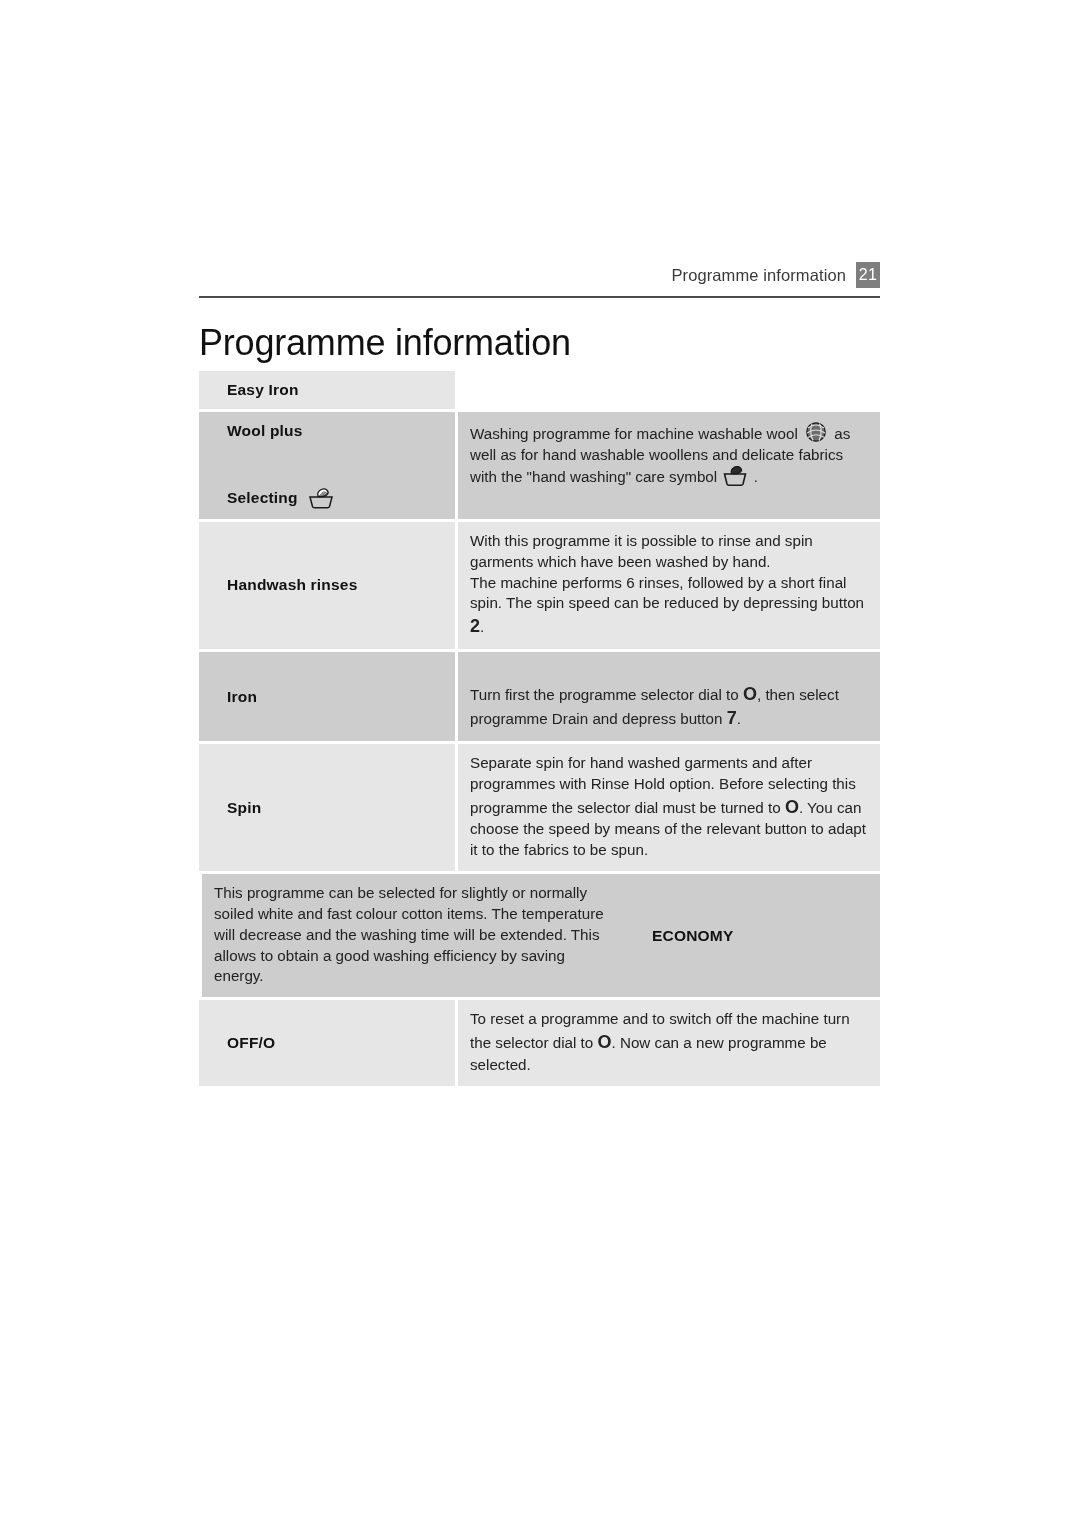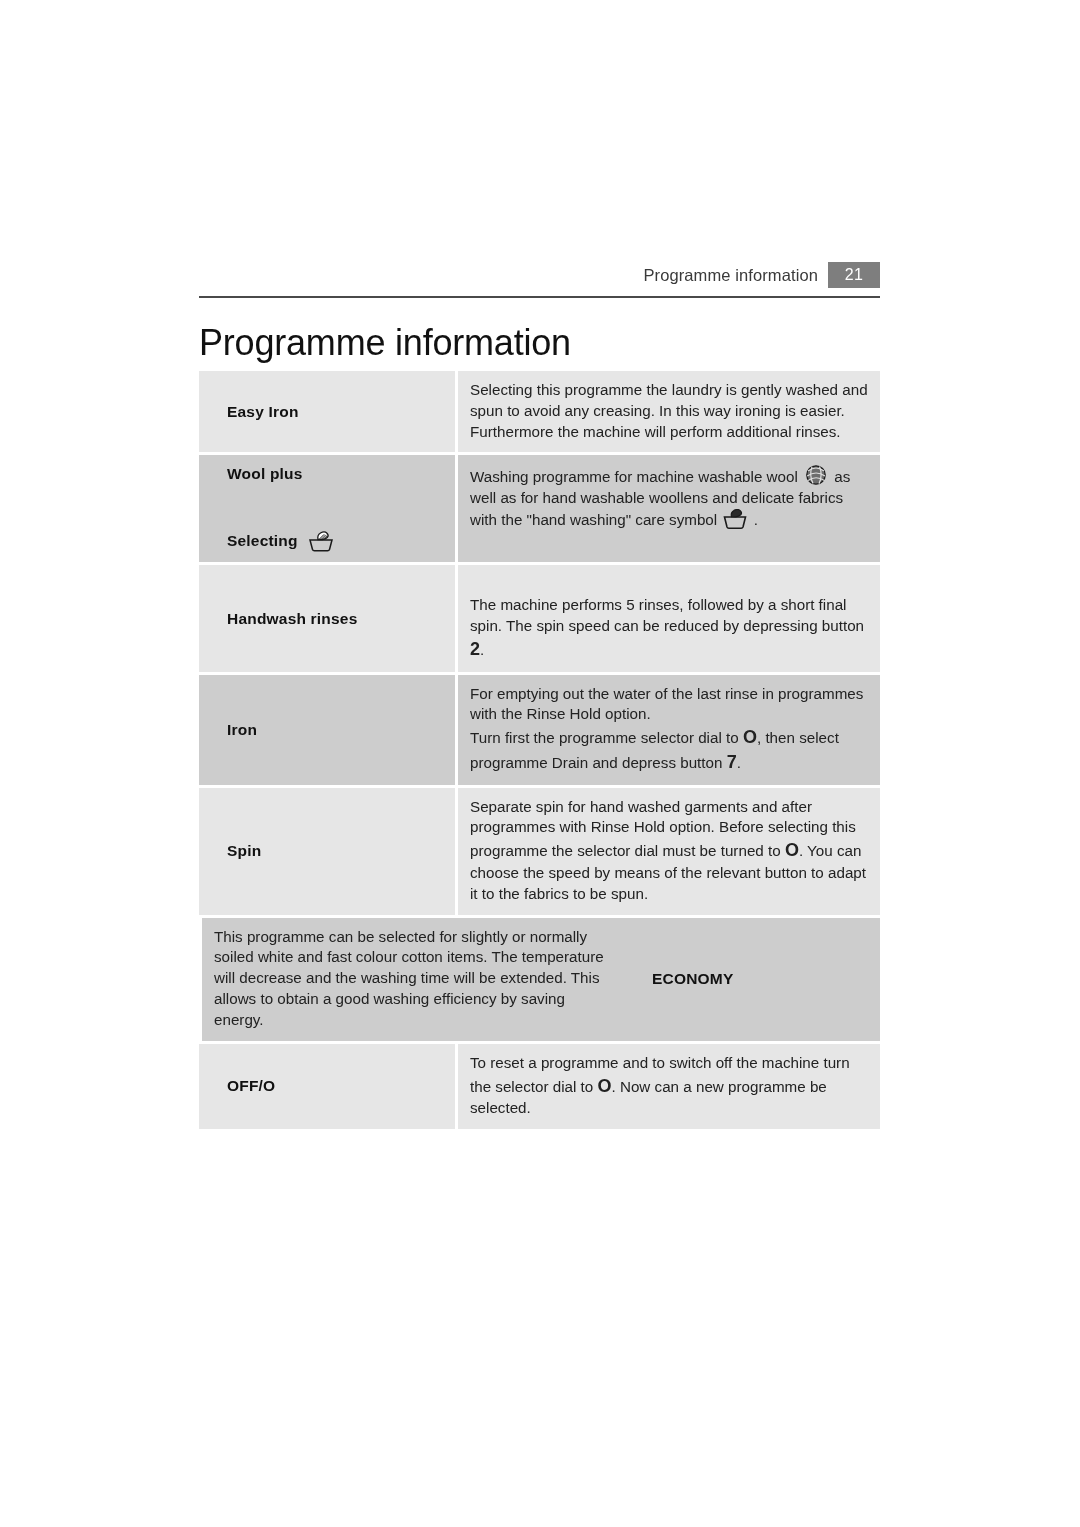--- a/index.html
+++ b/index.html
@@ -41,21 +41,21 @@
   .header-title {
     font-size: 16.5px;
     color: #3a3a3a;
     letter-spacing: 0.1px;
     white-space: nowrap;
   }
   .page-badge {
     background: #7e7e7e;
     color: #ffffff;
     font-size: 16px;
-    width: 52px;
+    width: 24px;
     height: 26px;
     display: flex;
     align-items: center;
     justify-content: center;
     letter-spacing: 0.4px;
   }
   .header-rule {
     position: absolute;
     left: 0;
     bottom: 0;
@@ -151,23 +151,20 @@
 
   <h1 class="doc-title">Programme information</h1>
 
   <div class="prog-table">
 
     <div class="prog-row shade-light">
       <div class="cell cell-name">
         <span class="name-line">
             <span>Easy Iron</span>
           </span>
-      </div>
-      <div class="cell cell-desc">
-        <span>Selecting this programme the laundry is gently washed and spun to avoid any creasing. In this way ironing is easier. Furthermore the machine will perform additional rinses.</span>
       </div>
     </div>
 
     <div class="prog-row shade-dark">
       <div class="cell cell-name">
         <span class="name-line">
             <span>Wool plus</span>
           </span>
         <span class="name-line">
           <span>Selecting</span>
@@ -200,34 +197,34 @@
       </div>
     </div>
 
     <div class="prog-row shade-light">
       <div class="cell cell-name">
         <span class="name-line">
             <span>Handwash rinses</span>
           </span>
       </div>
       <div class="cell cell-desc">
+        <span>With this programme it is possible to rinse and spin garments which have been washed by hand.</span><br>
+        <span>The machine performs 6 rinses, followed by a short final spin. The spin speed can be reduced by depressing button</span>
+        <span class="kbd">2</span><span>.</span>
+      </div>
+    </div>
+
+    <div class="prog-row shade-dark">
+      <div class="cell cell-name">
+        <span class="name-line">
+            <span>Iron</span>
+          </span>
+      </div>
+      <div class="cell cell-desc">
         <br>
-        <span>The machine performs 5 rinses, followed by a short final spin. The spin speed can be reduced by depressing button</span>
-        <span class="kbd">2</span><span>.</span>
-      </div>
-    </div>
-
-    <div class="prog-row shade-dark">
-      <div class="cell cell-name">
-        <span class="name-line">
-            <span>Iron</span>
-          </span>
-      </div>
-      <div class="cell cell-desc">
-        <span>For emptying out the water of the last rinse in programmes with the Rinse Hold option.</span><br>
         <span>Turn first the programme selector dial to</span>
         <span class="kbd">O</span><span>, then select programme Drain and depress button</span>
         <span class="kbd">7</span><span>.</span>
       </div>
     </div>
 
     <div class="prog-row shade-light">
       <div class="cell cell-name">
         <span class="name-line">
             <span>Spin</span>

